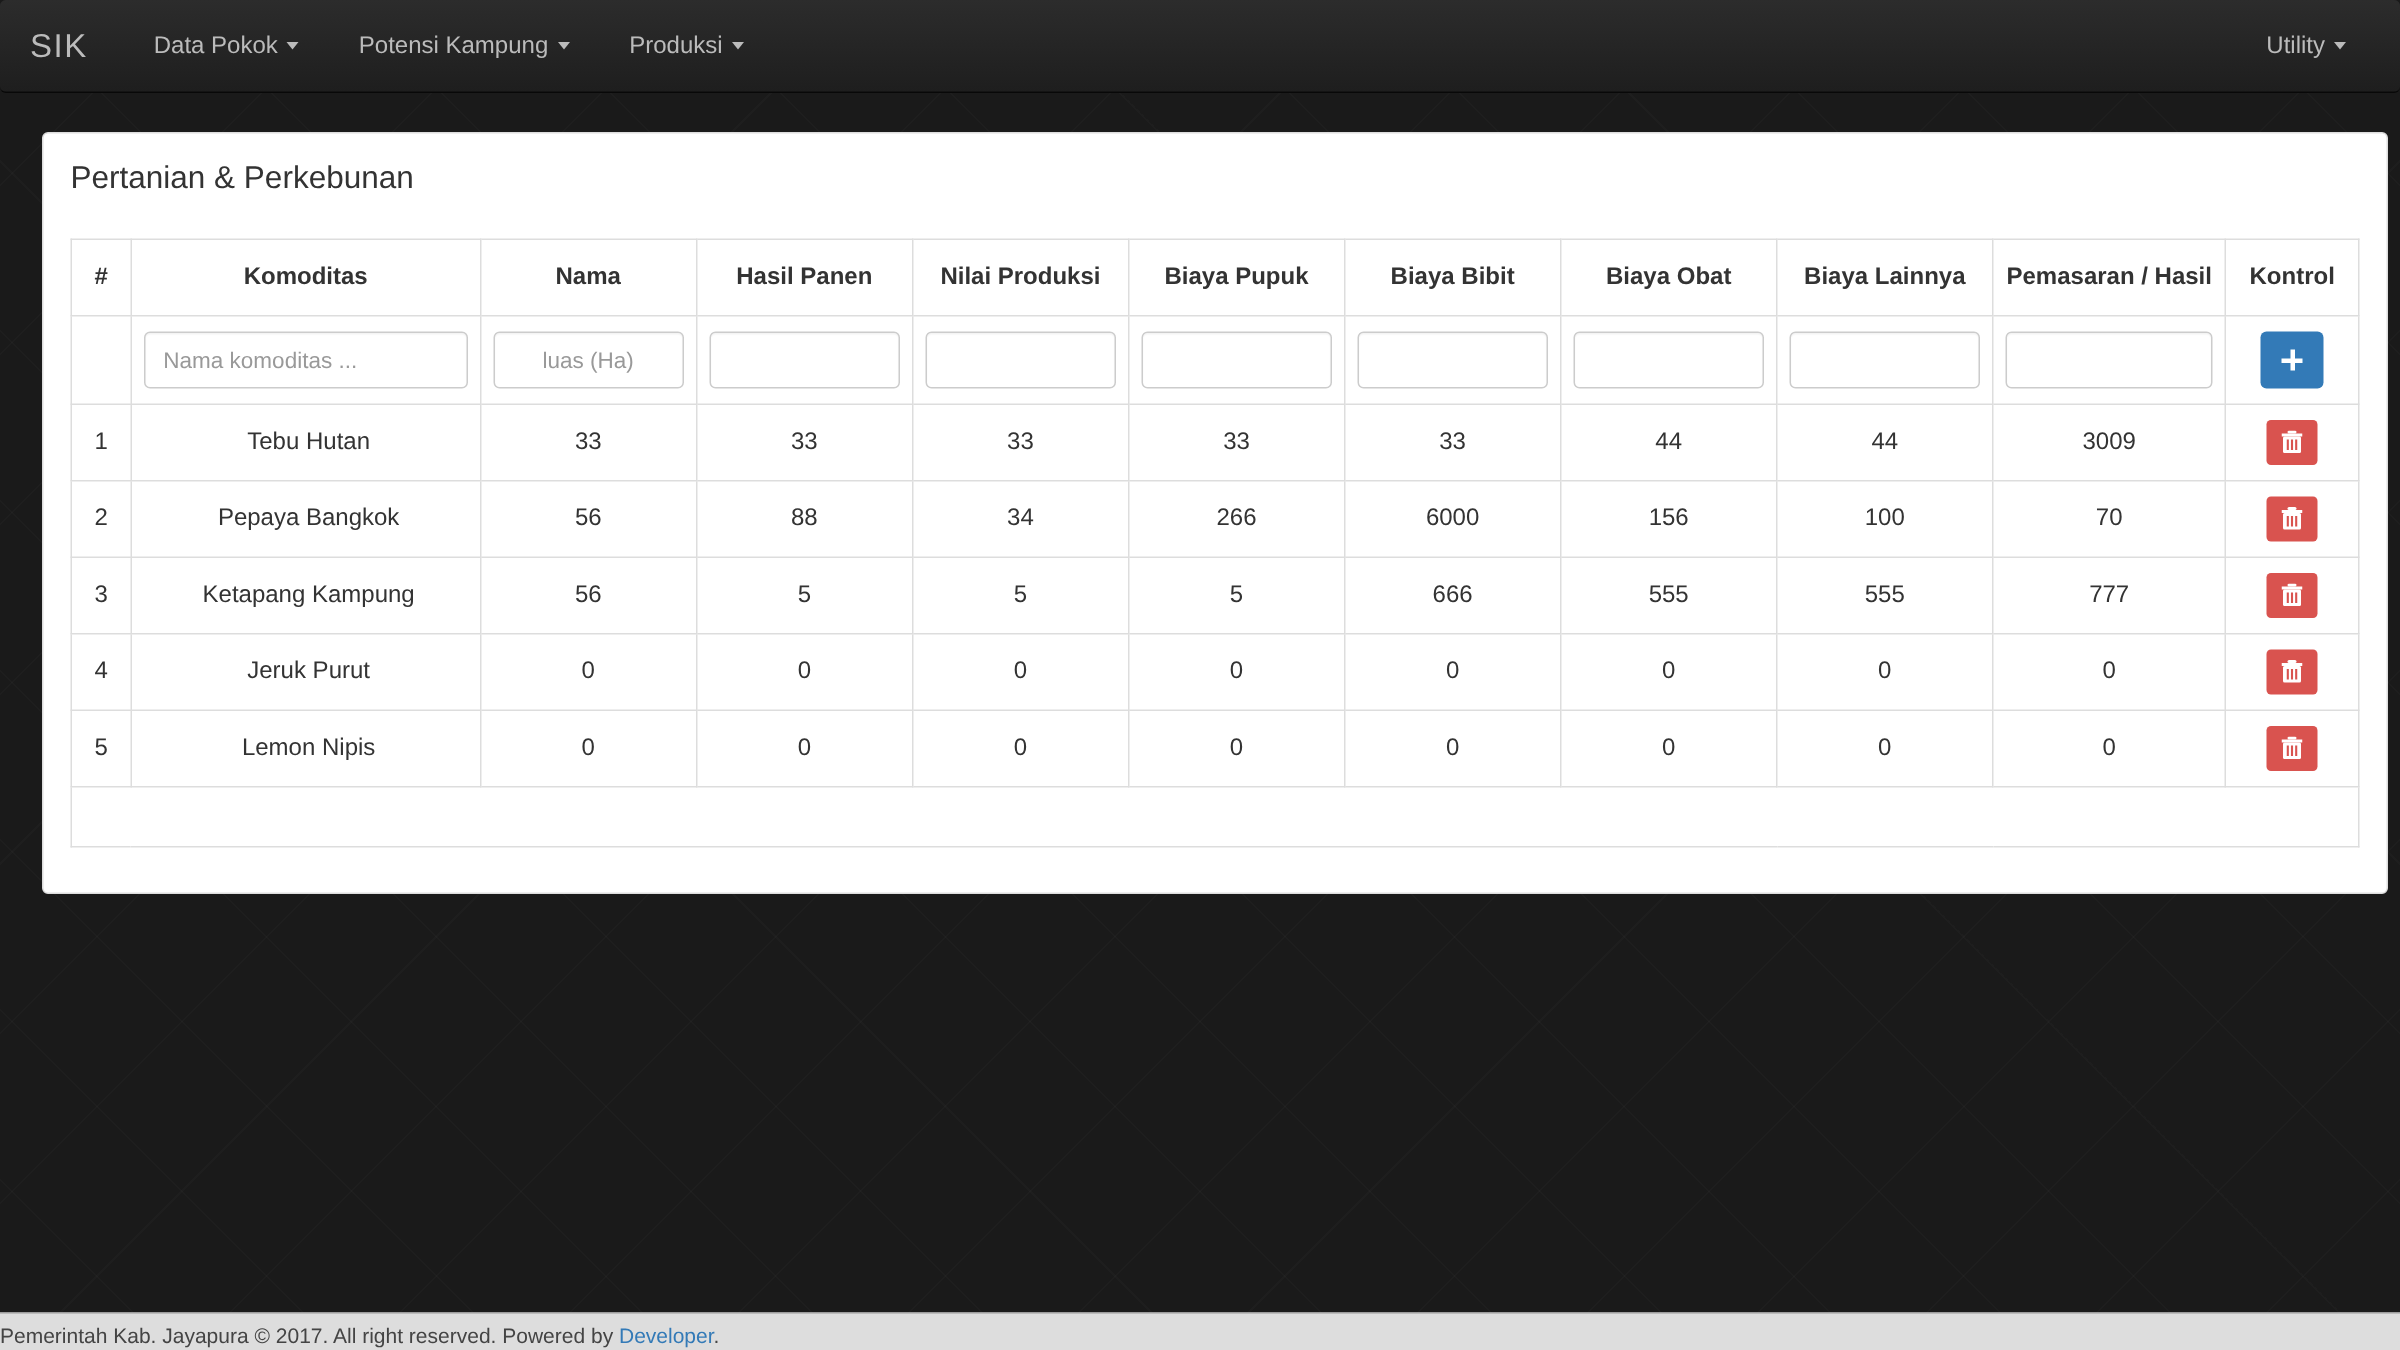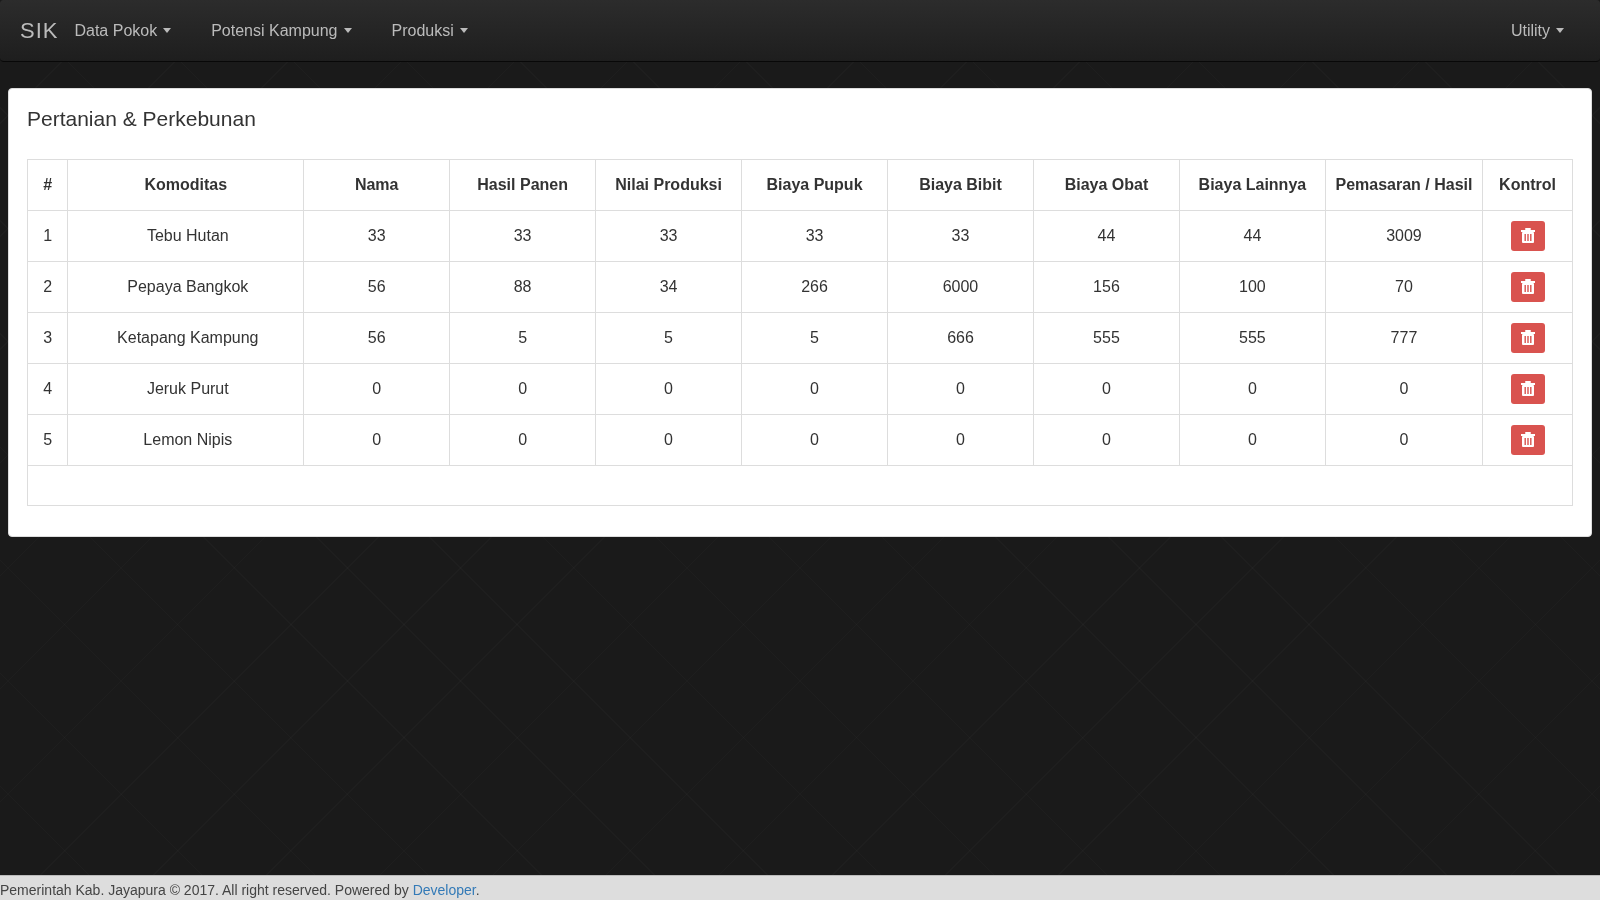--- a/index.html
+++ b/index.html
@@ -23,20 +23,21 @@
       display: flex;
       align-items: center;
       padding: 0 20px;
       border-radius: 4px;
       margin: 0;
     }
     .brand {
       color: #bbb;
       font-size: 22px;
       text-decoration: none;
+      margin-right: 28px;
       letter-spacing: 1px;
     }
     .nav-left { display: flex; align-items: center; gap: 8px; }
     .nav-right { margin-left: auto; display: flex; align-items: center; }
     .nav-item {
       color: #bbb;
       font-size: 16px;
       padding: 10px 16px;
       cursor: pointer;
       display: flex;
@@ -53,20 +54,21 @@
     }
     .page-wrap {
       flex: 1;
       padding: 26px 8px 10px 8px;
     }
     .panel {
       background: #fff;
       border: 1px solid #ddd;
       border-radius: 4px;
       padding: 18px 18px 30px 18px;
+      margin-left: 20px;
     }
     .page-title {
       font-size: 21px;
       font-weight: 500;
       color: #333;
       margin-bottom: 28px;
     }
     table.grid {
       width: 100%;
       border-collapse: collapse;
@@ -194,20 +196,39 @@
           <th>Biaya Pupuk</th>
           <th>Biaya Bibit</th>
           <th>Biaya Obat</th>
           <th>Biaya Lainnya</th>
           <th>Pemasaran / Hasil</th>
           <th>Kontrol</th>
         </tr>
       </thead>
       <tbody id="tbody">
 
+        <tr>
+          <td></td>
+          <td style="text-align:left">
+            <input class="input" type="text" placeholder="Nama komoditas ..." style="">
+          </td>
+          <td><input class="input center" type="text" placeholder="luas (Ha)" style=""></td>
+          <td><input class="input center" type="text" style=""></td>
+          <td><input class="input center" type="text" style=""></td>
+          <td><input class="input center" type="text" style=""></td>
+          <td><input class="input center" type="text" style=""></td>
+          <td><input class="input center" type="text" style=""></td>
+          <td><input class="input center" type="text" style=""></td>
+          <td><input class="input center" type="text" style=""></td>
+          <td>
+            <button class="btn btn-primary">
+              <span class="icon-plus"></span>
+            </button>
+          </td>
+        </tr>
 
       <tr>
             <td class="row-idx">1</td>
             <td class="kom-name">Tebu Hutan</td>
             <td>33</td>
             <td>33</td>
             <td>33</td>
             <td>33</td>
             <td>33</td>
             <td>44</td>

